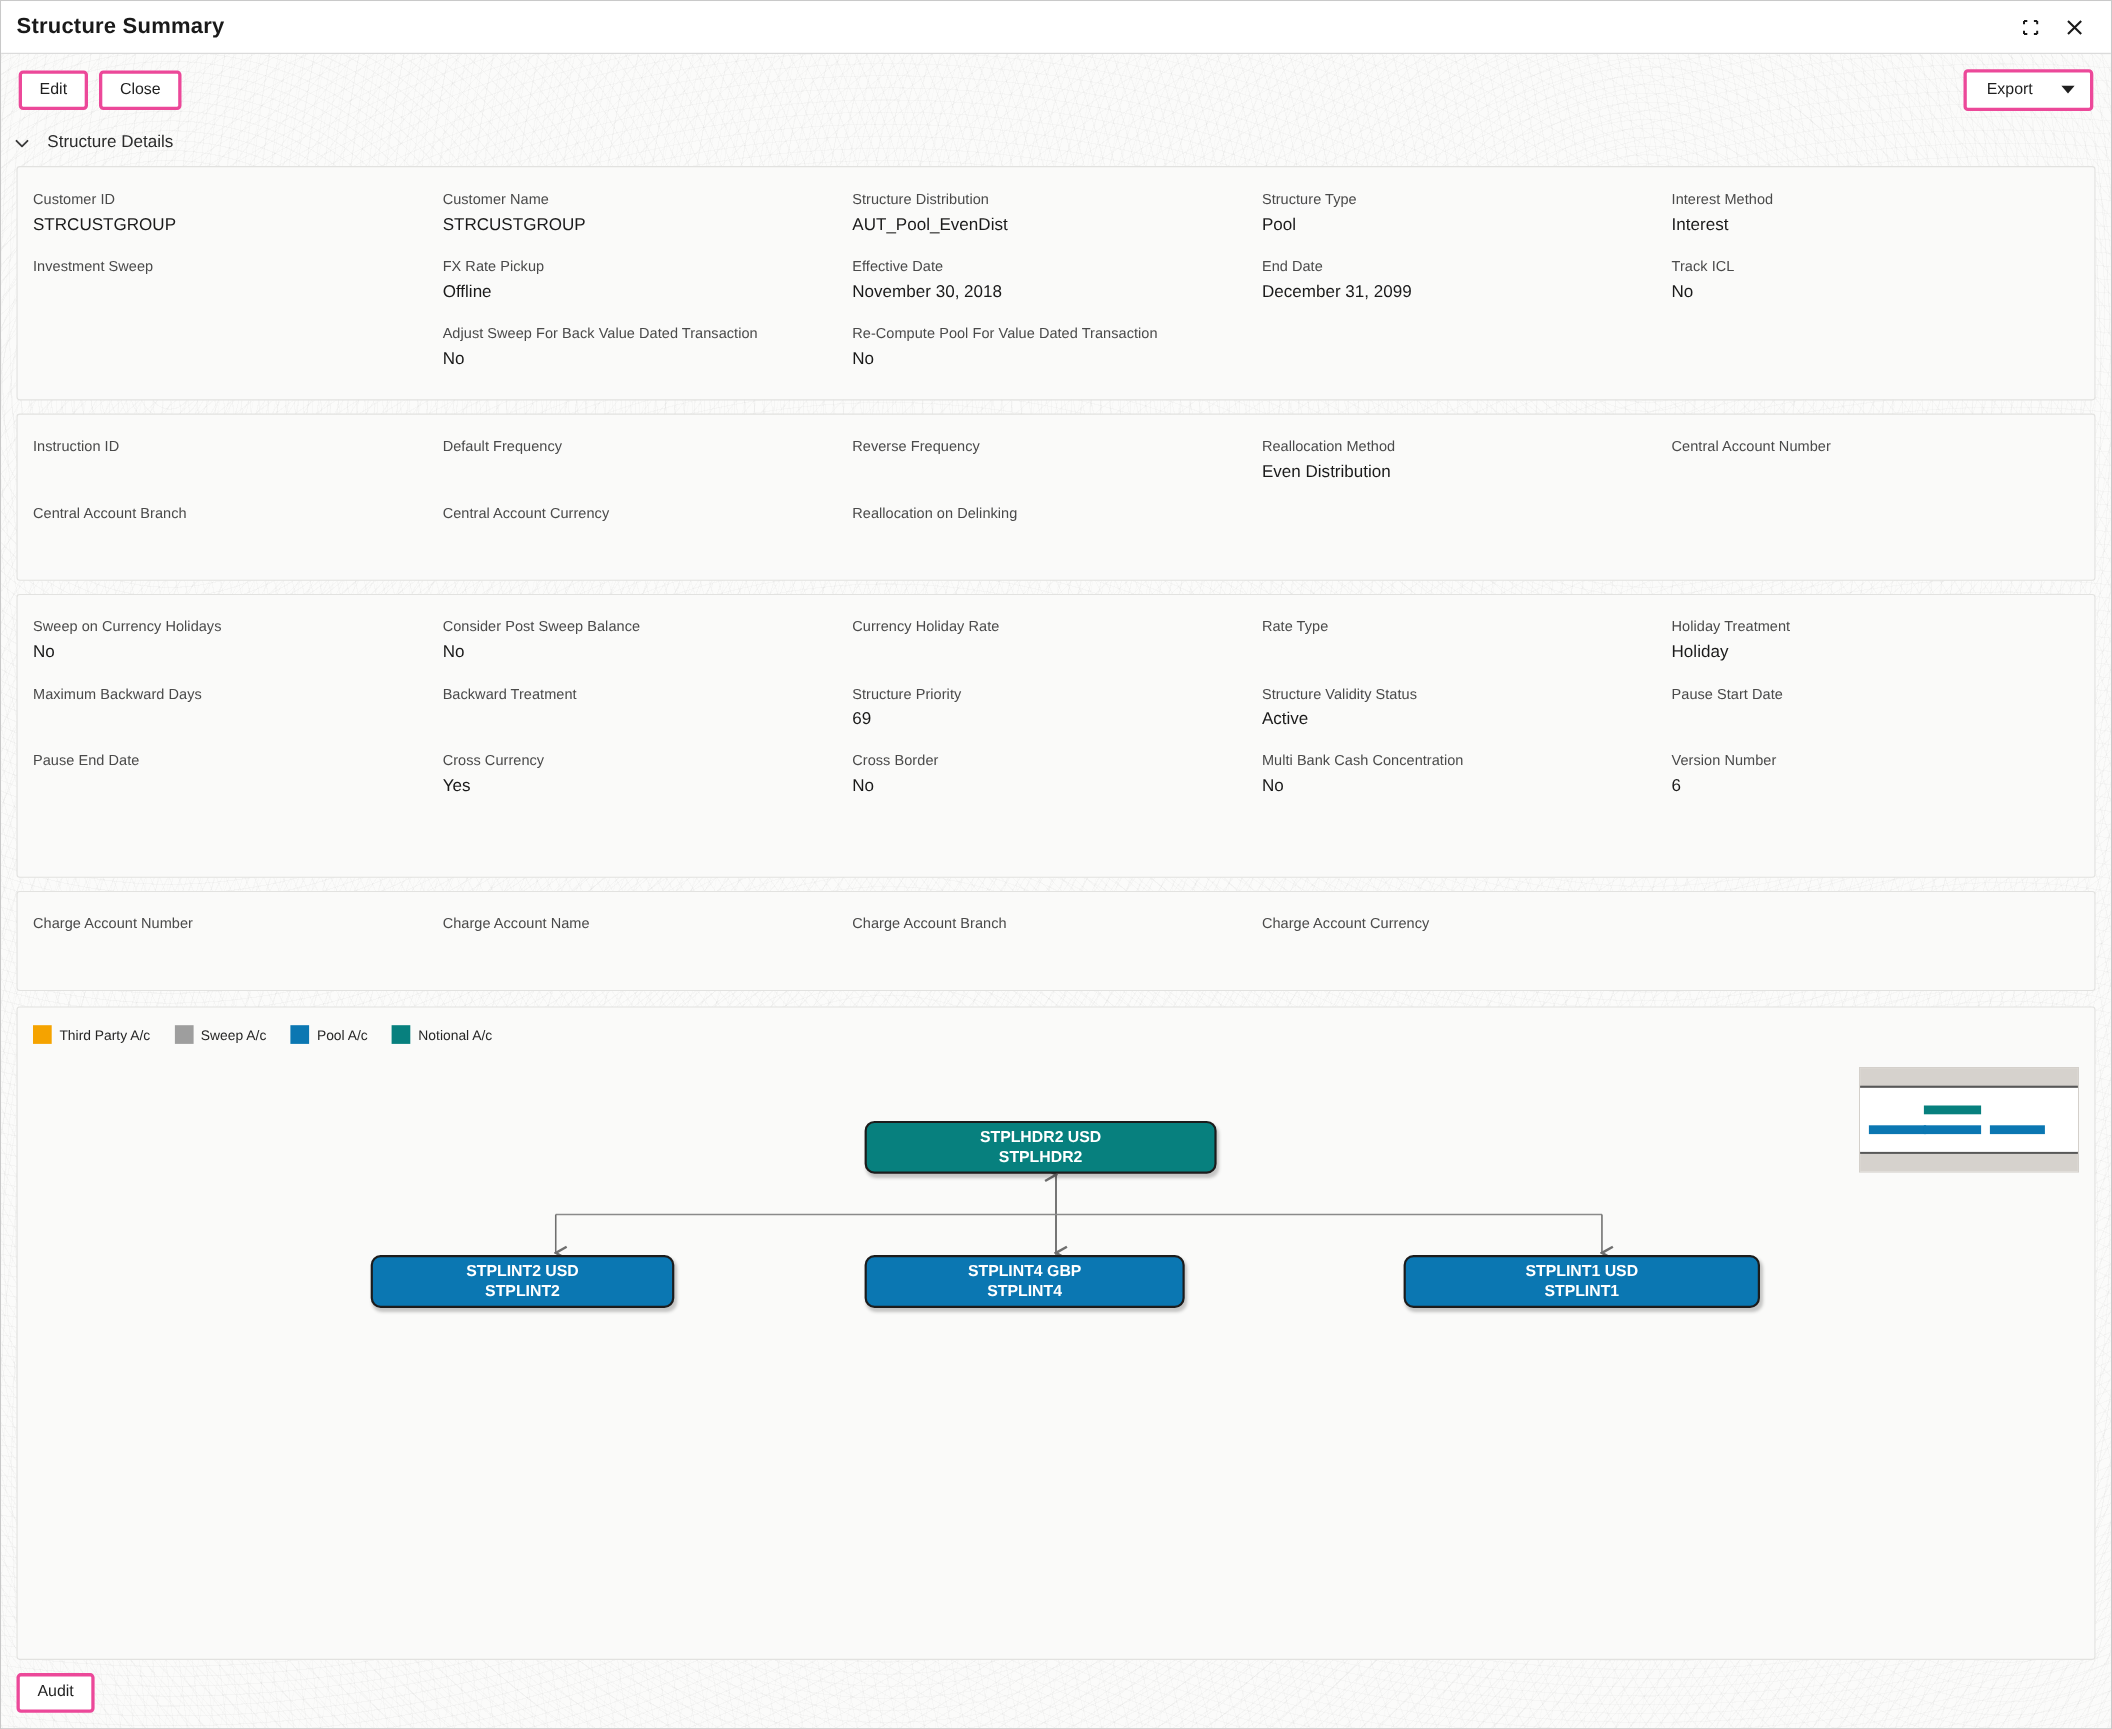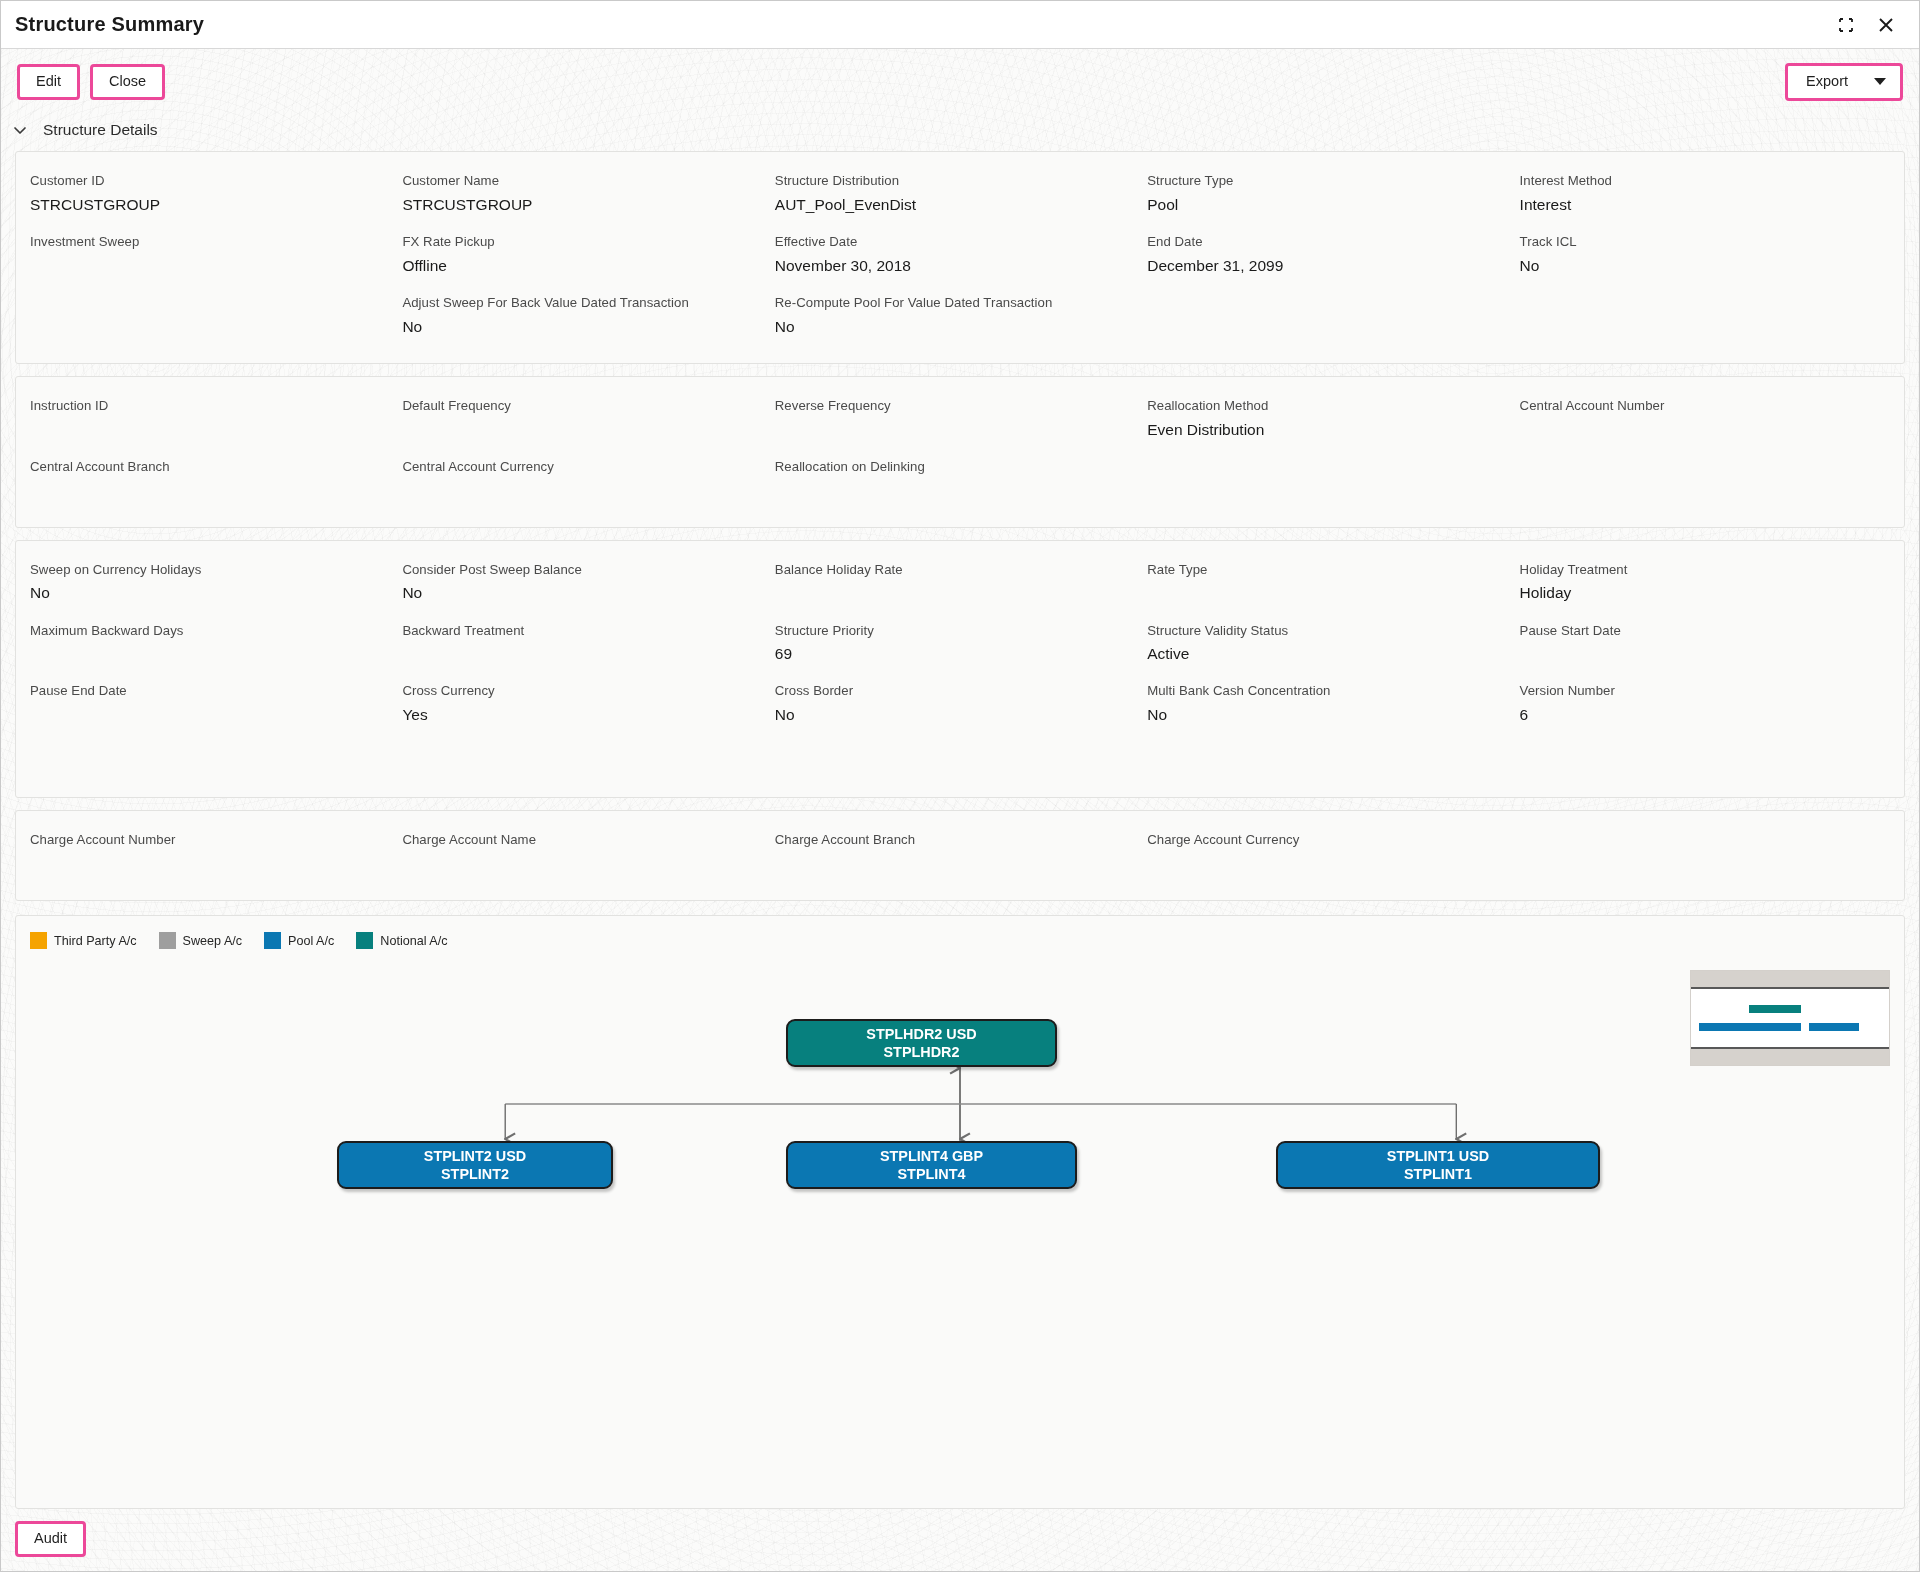--- a/index.html
+++ b/index.html
@@ -304,21 +304,21 @@
           <div class="grid">
             <div class="field">
               <div class="flabel">Sweep on Currency Holidays</div>
               <div class="fvalue">No</div>
             </div>
             <div class="field">
               <div class="flabel">Consider Post Sweep Balance</div>
               <div class="fvalue">No</div>
             </div>
             <div class="field">
-              <div class="flabel">Balance Holiday Rate</div>
+              <div class="flabel">Currency Holiday Rate</div>
               <div class="fvalue"></div>
             </div>
             <div class="field">
               <div class="flabel">Rate Type</div>
               <div class="fvalue"></div>
             </div>
             <div class="field">
               <div class="flabel">Holiday Treatment</div>
               <div class="fvalue">Holiday</div>
             </div>
@@ -436,21 +436,21 @@
           <line x1="932" y1="49" x2="932" y2="122" stroke="#6f6f6f" stroke-width="1.4" marker-end="#none" marker-start="url(#arrup)"></line>
           <line x1="932" y1="49" x2="932" y2="120" stroke="#6f6f6f" stroke-width="1.4" marker-end="url(#arrdown)"></line>
 
           <line x1="483" y1="85" x2="1422" y2="85" stroke="#8a8a8a" stroke-width="1.4"></line>
 
           <line x1="483" y1="85" x2="483" y2="120" stroke="#6f6f6f" stroke-width="1.4" marker-end="url(#arrdown)"></line>
 
           <line x1="1422" y1="85" x2="1422" y2="120" stroke="#6f6f6f" stroke-width="1.4" marker-end="url(#arrdown)"></line>
         </svg>
         <div id="tree-nodes">
-            <div class="node" style="left: 770px; top: 0px; width: 271px; height: 48px; background: rgb(7, 128, 126);">
+            <div class="node" style="left: 770px; top: 0px; width: 320px; height: 48px; background: rgb(7, 128, 126);">
               <span class="node-line">STPLHDR2 USD</span>
               <span class="node-line">STPLHDR2</span>
             </div>
             <div class="node" style="left: 321px; top: 122px; width: 276px; height: 48px; background: rgb(11, 119, 178);">
               <span class="node-line">STPLINT2 USD</span>
               <span class="node-line">STPLINT2</span>
             </div>
             <div class="node" style="left: 770px; top: 122px; width: 291px; height: 48px; background: rgb(11, 119, 178);">
               <span class="node-line">STPLINT4 GBP</span>
               <span class="node-line">STPLINT4</span>

